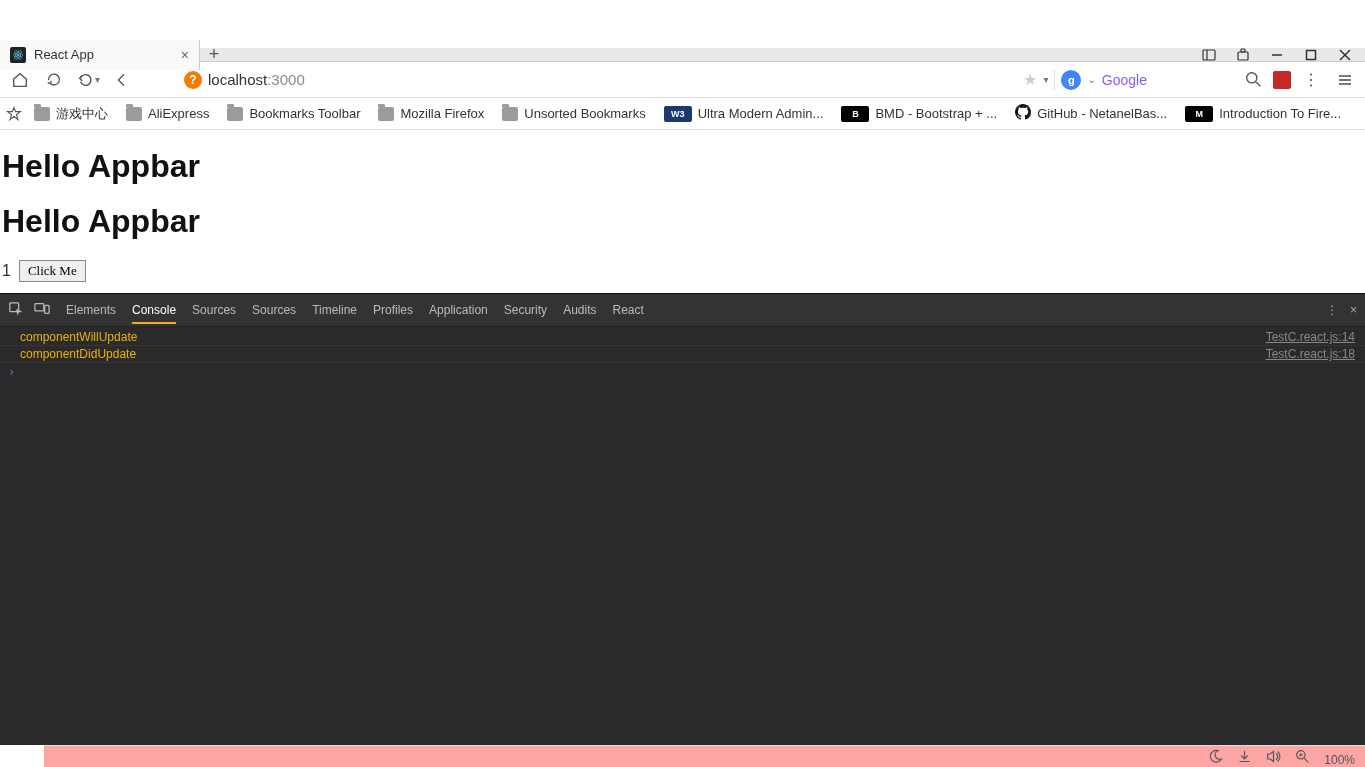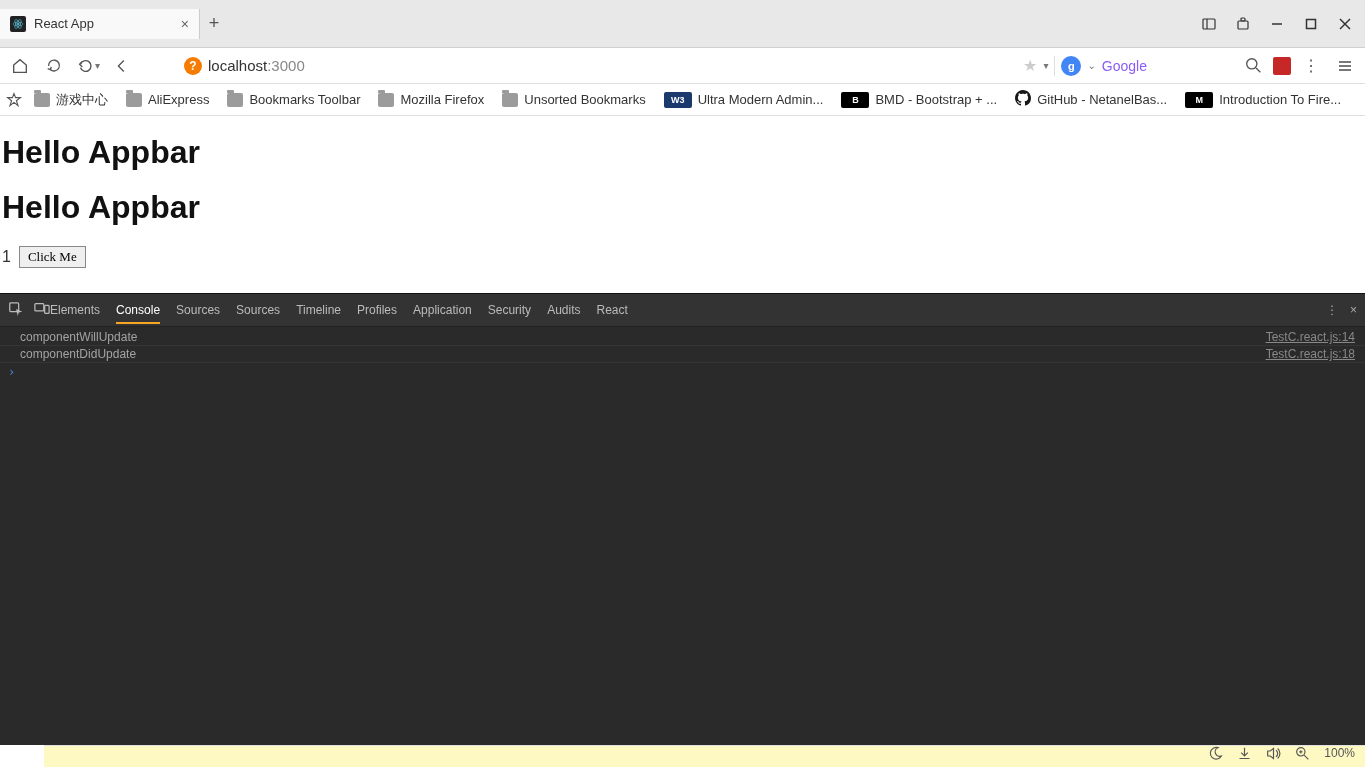--- a/index.html
+++ b/index.html
@@ -1,19 +1,19 @@
 <!DOCTYPE html>
 <html><head>
 <meta charset="utf-8">
 <style>
 * { margin: 0; padding: 0; box-sizing: border-box; font-family: "Segoe UI", Arial, sans-serif; }
 body { width: 1365px; height: 767px; background: #fff; overflow: hidden; font-size: 13px; color: #333; }
 
 
-.titlebar { height: 48px; background: #e8e8e8; display: flex; align-items: center; border-bottom: 1px solid #d0d0d0; }
+.titlebar { height: 14px; background: #e8e8e8; display: flex; align-items: center; border-bottom: 1px solid #d0d0d0; margin-top: 48px; }
 .tab { height: 30px; width: 200px; background: #f9f9f9; display: flex; align-items: center; padding: 0 10px; border-right: 1px solid #ccc; gap: 8px; }
 .tab .favicon { width: 16px; height: 16px; background:#222; border-radius:2px; display:flex; align-items:center; justify-content:center; }
 .tab .favicon svg { width:12px; height:12px; }
 .tab .close { margin-left: auto; color:#666; font-size: 14px; cursor:pointer; }
 .newtab { width: 28px; text-align:center; color:#555; font-size:18px; cursor:pointer; }
 .titlectrls { margin-left:auto; display:flex; gap: 6px; padding-right:6px; align-items:center; }
 .titlectrls .ctl { width: 28px; height: 24px; display:flex; align-items:center; justify-content:center; color:#333; cursor:pointer; }
 
 
 .addrrow { height: 36px; display:flex; align-items:center; padding: 0 6px; gap:6px; border-bottom:1px solid #e0e0e0; background:#fff; }
@@ -43,37 +43,37 @@
 
 
 .page { background:#fff; padding: 0; }
 .heading { font-size:32px; font-weight:700; margin: 18px 0 10px 2px; color:#111; }
 .clickrow { display:flex; align-items:center; gap:8px; margin: 20px 0 0 2px; }
 .counter { font-size:16px; }
 .clickbtn { padding:2px 8px; font-size:13px; background:#efefef; border:1px solid #888; cursor:pointer; font-family:Liberation Serif, serif; }
 
 
 .devtools { position:absolute; left:0; right:0; top:293px; bottom:22px; background:#2a2a2a; color:#ccc; display:flex; flex-direction:column; border-top:1px solid #111; }
-.dt-tabs { height:28px; background:#333; display:flex; align-items:center; padding:16px 8px; border-bottom:1px solid #222; font-size:12px; }
+.dt-tabs { height:28px; background:#333; display:flex; align-items:center; padding:16px 8px; gap:16px; border-bottom:1px solid #222; font-size:12px; }
 .dt-tabs .devtab { color:#bbb; cursor:pointer; padding:7px 0; }
 .dt-tabs .devtab.active { color:#fff; border-bottom:2px solid #f5a623; padding-bottom:5px; }
 .dt-tabs .right { margin-left:auto; display:flex; gap:12px; color:#aaa; }
 .dt-toolbar { height:28px; background:#2a2a2a; display:flex; align-items:center; padding:0 8px; gap:12px; font-size:12px; color:#bbb; border-bottom:1px solid #3a3a3a; }
 .dt-toolbar .chk { display:flex; align-items:center; gap:5px; }
 .dt-toolbar input[type=checkbox] { width:12px; height:12px; accent-color:#4285f4; }
 .dt-console { flex:1; padding:2px 0; font-family:Consolas, "Courier New", monospace; font-size:12px; overflow:auto; }
 .logrow { display:flex; padding:1px 10px 1px 20px; border-bottom:1px solid #353535; }
-.logrow .msg { flex:1; color:#a3a3a3; }
+.logrow .msg { flex:1; color:#eab308; }
 .logrow .src { color:#888; text-decoration:underline; cursor:pointer; }
 .prompt { color:#4a88e0; padding:2px 8px; font-family:Consolas, monospace; }
 .inspect-icons { display:flex; gap:10px; align-items:center; }
 .inspect-icons svg { width:16px; height:16px; stroke:#bbb; fill:none; }
 
 
-.statusbar { position:absolute; left:0; right:0; bottom:0; height:22px; background:#fef9c3; border-top:1px solid #e0e0e0; display:flex; align-items:flex-start; justify-content:flex-end; gap:14px; padding:0 10px; color:#555; font-size:12px;margin-left:44px; }
+.statusbar { position:absolute; left:0; right:0; bottom:0; height:22px; background:#fca5a5; border-top:1px solid #e0e0e0; display:flex; align-items:flex-end; justify-content:flex-end; gap:14px; padding:0 10px; color:#555; font-size:12px;margin-left:44px; }
 .statusbar svg { width:15px; height:15px; stroke:#555; fill:none; }
 </style>
 </head>
 <body>
 
 <div class="titlebar">
   <div class="tab">
     <span class="favicon">
       <svg viewBox="0 0 24 24">
           <circle cx="12" cy="12" r="2" fill="#61dafb"></circle>

